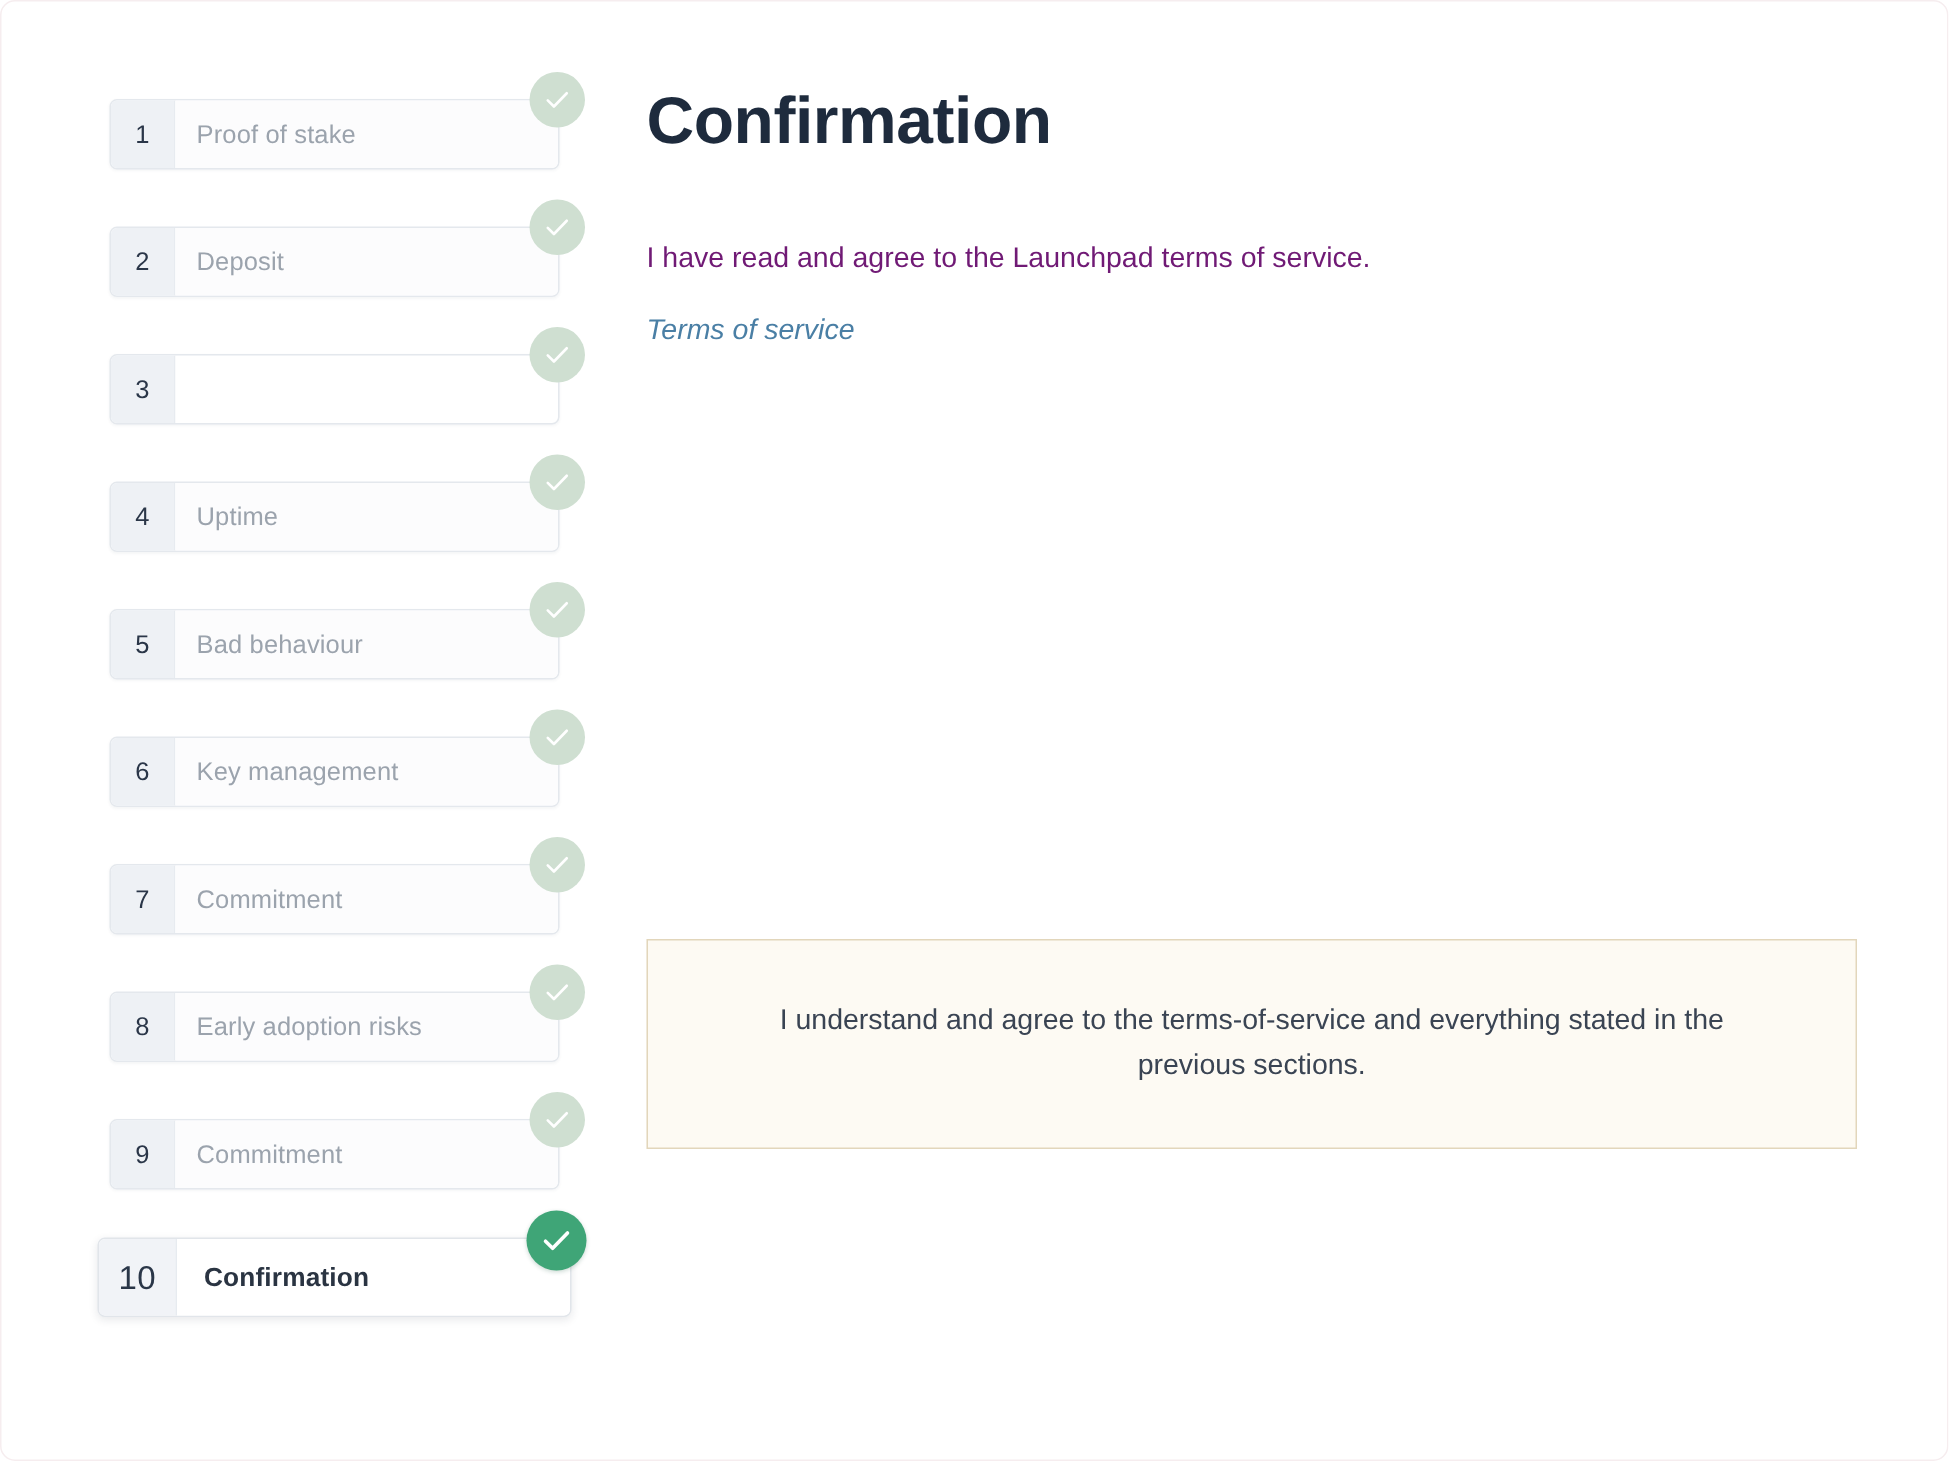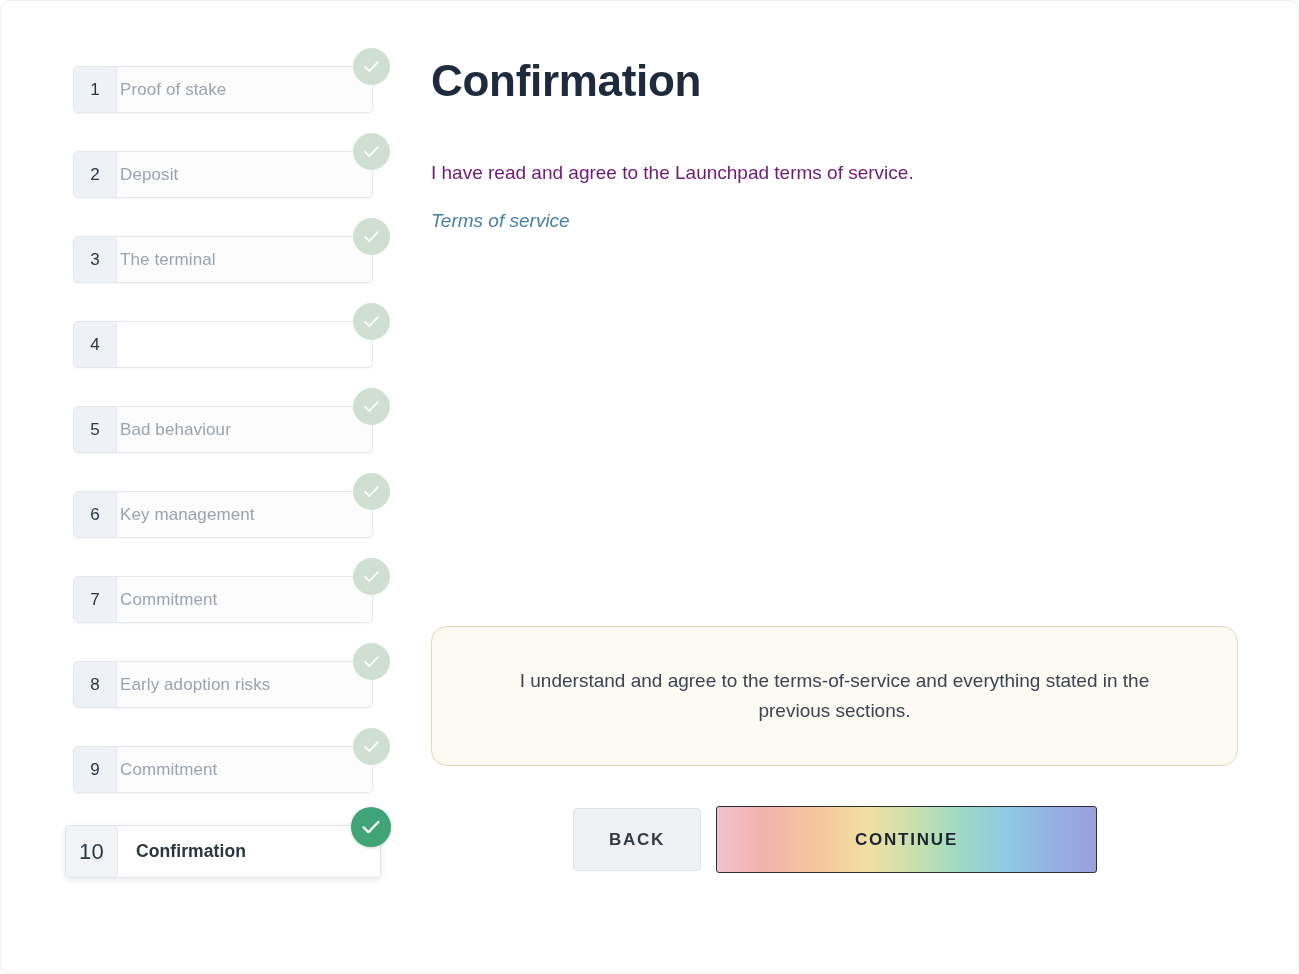--- a/index.html
+++ b/index.html
@@ -64,21 +64,21 @@
     color: #2a3648;
     letter-spacing: 0.2px;
   }
 
   .step-label {
     flex: 1 1 auto;
     background: #fcfcfd;
     border-radius: 0 4px 4px 0;
     display: flex;
     align-items: center;
-    padding-left: 3px;
+    padding-left: 14px;
     font-size: 17px;
     color: #9ba3ad;
     letter-spacing: 0.1px;
     white-space: nowrap;
   }
 
   
   .step-card.is-active {
     left: 2px;
     top: 4px;
@@ -160,21 +160,21 @@
   }
 
   #agreement-notice {
     position: absolute;
     left: 0;
     top: 570px;
     width: 807px;
     min-height: 140px;
     background: #fdfaf3;
     border: 1px solid #e2d6bb;
-    border-radius: 16px;
+    border-radius: 0;
     display: flex;
     align-items: center;
     justify-content: center;
     padding: 26px 58px;
   }
 
   #agreement-notice-text {
     text-align: center;
     font-size: 19px;
     color: #3a4453;
@@ -260,34 +260,34 @@
           <svg width="19" height="19" viewBox="0 0 24 24" fill="none" stroke="#ffffff" stroke-width="2.2" stroke-linecap="round" stroke-linejoin="round">
               <path d="M4 12.5l5.2 5.2L20 6.5"></path>
             </svg>
         </span>
       </div>
     </div>
 
     <div class="step-row">
       <div class="step-card">
         <div class="step-num">3</div>
-        <div class="step-label">The terminal</div>
       </div>
       <div class="step-badge">
         <span>
           <svg width="19" height="19" viewBox="0 0 24 24" fill="none" stroke="#ffffff" stroke-width="2.2" stroke-linecap="round" stroke-linejoin="round">
               <path d="M4 12.5l5.2 5.2L20 6.5"></path>
             </svg>
         </span>
       </div>
     </div>
 
     <div class="step-row">
       <div class="step-card">
         <div class="step-num">4</div>
+        <div class="step-label">Uptime</div>
       </div>
       <div class="step-badge">
         <span>
           <svg width="19" height="19" viewBox="0 0 24 24" fill="none" stroke="#ffffff" stroke-width="2.2" stroke-linecap="round" stroke-linejoin="round">
               <path d="M4 12.5l5.2 5.2L20 6.5"></path>
             </svg>
         </span>
       </div>
     </div>
 
@@ -382,20 +382,16 @@
     <h1 id="page-title">Confirmation</h1>
 
     <p id="intro-text">I have read and agree to the Launchpad terms of service.</p>
 
     <a id="tos-link" href="#">Terms of service</a>
 
     <div id="agreement-notice">
       <p id="agreement-notice-text">I understand and agree to the terms-of-service and everything stated in the previous sections.</p>
     </div>
 
-    <div id="action-bar">
-      <button id="back-button">BACK</button>
-      <button id="continue-button">CONTINUE</button>
-    </div>
 
   </main>
 
 </div>
 
 </body></html>

